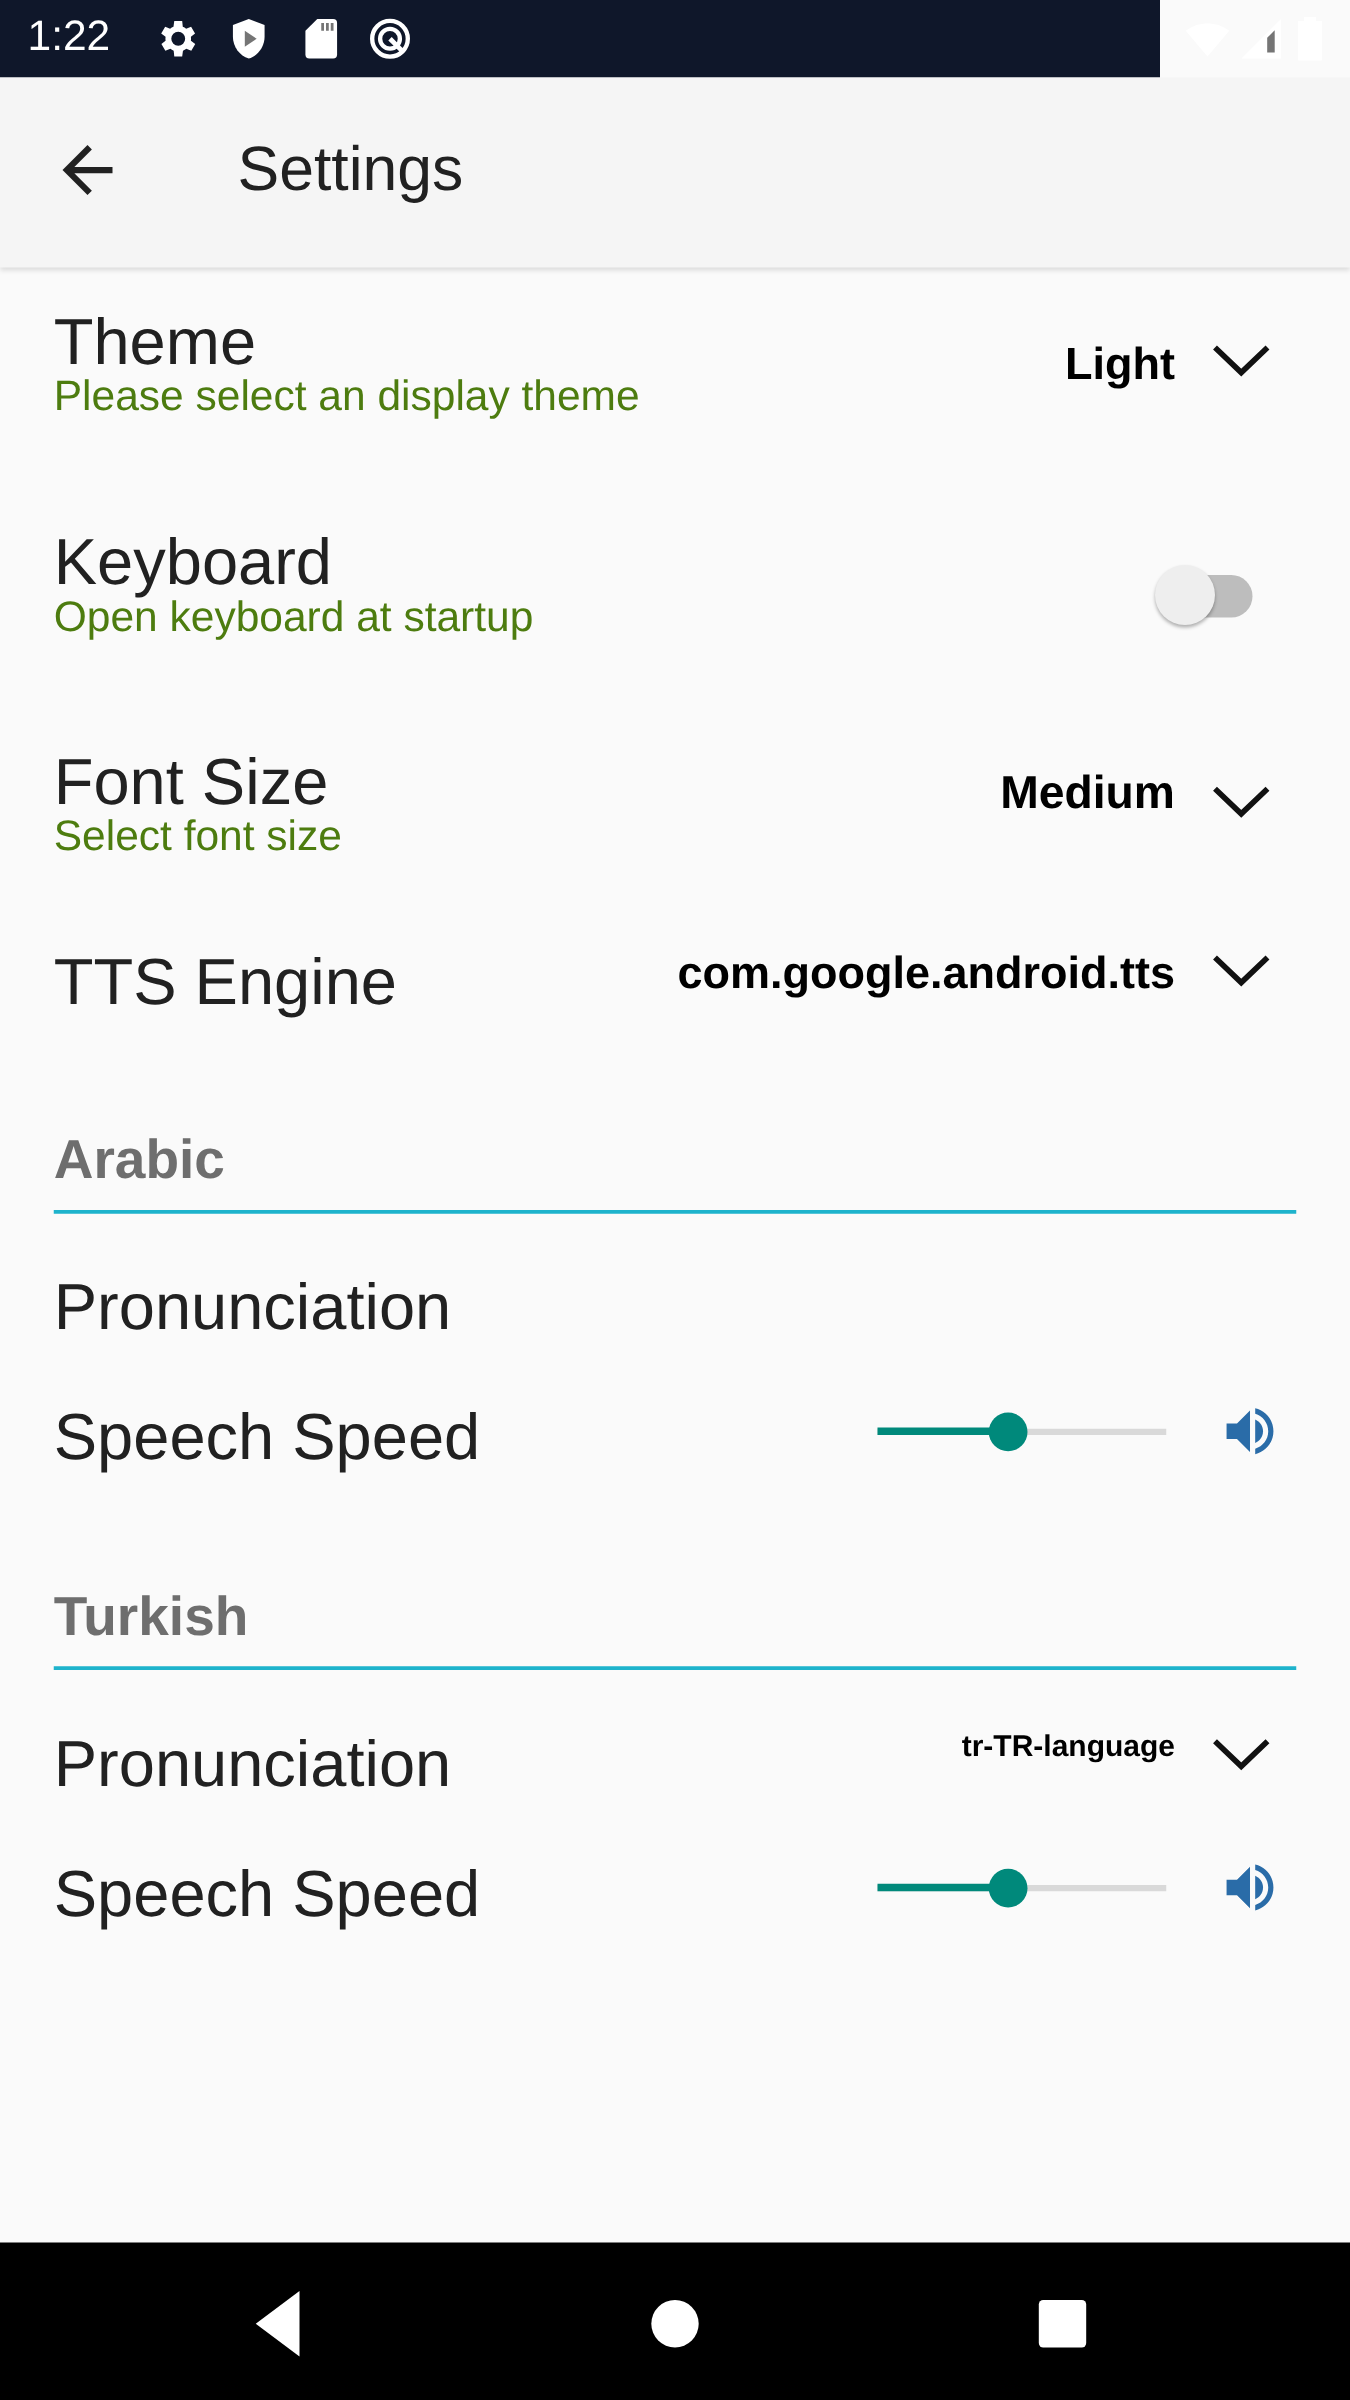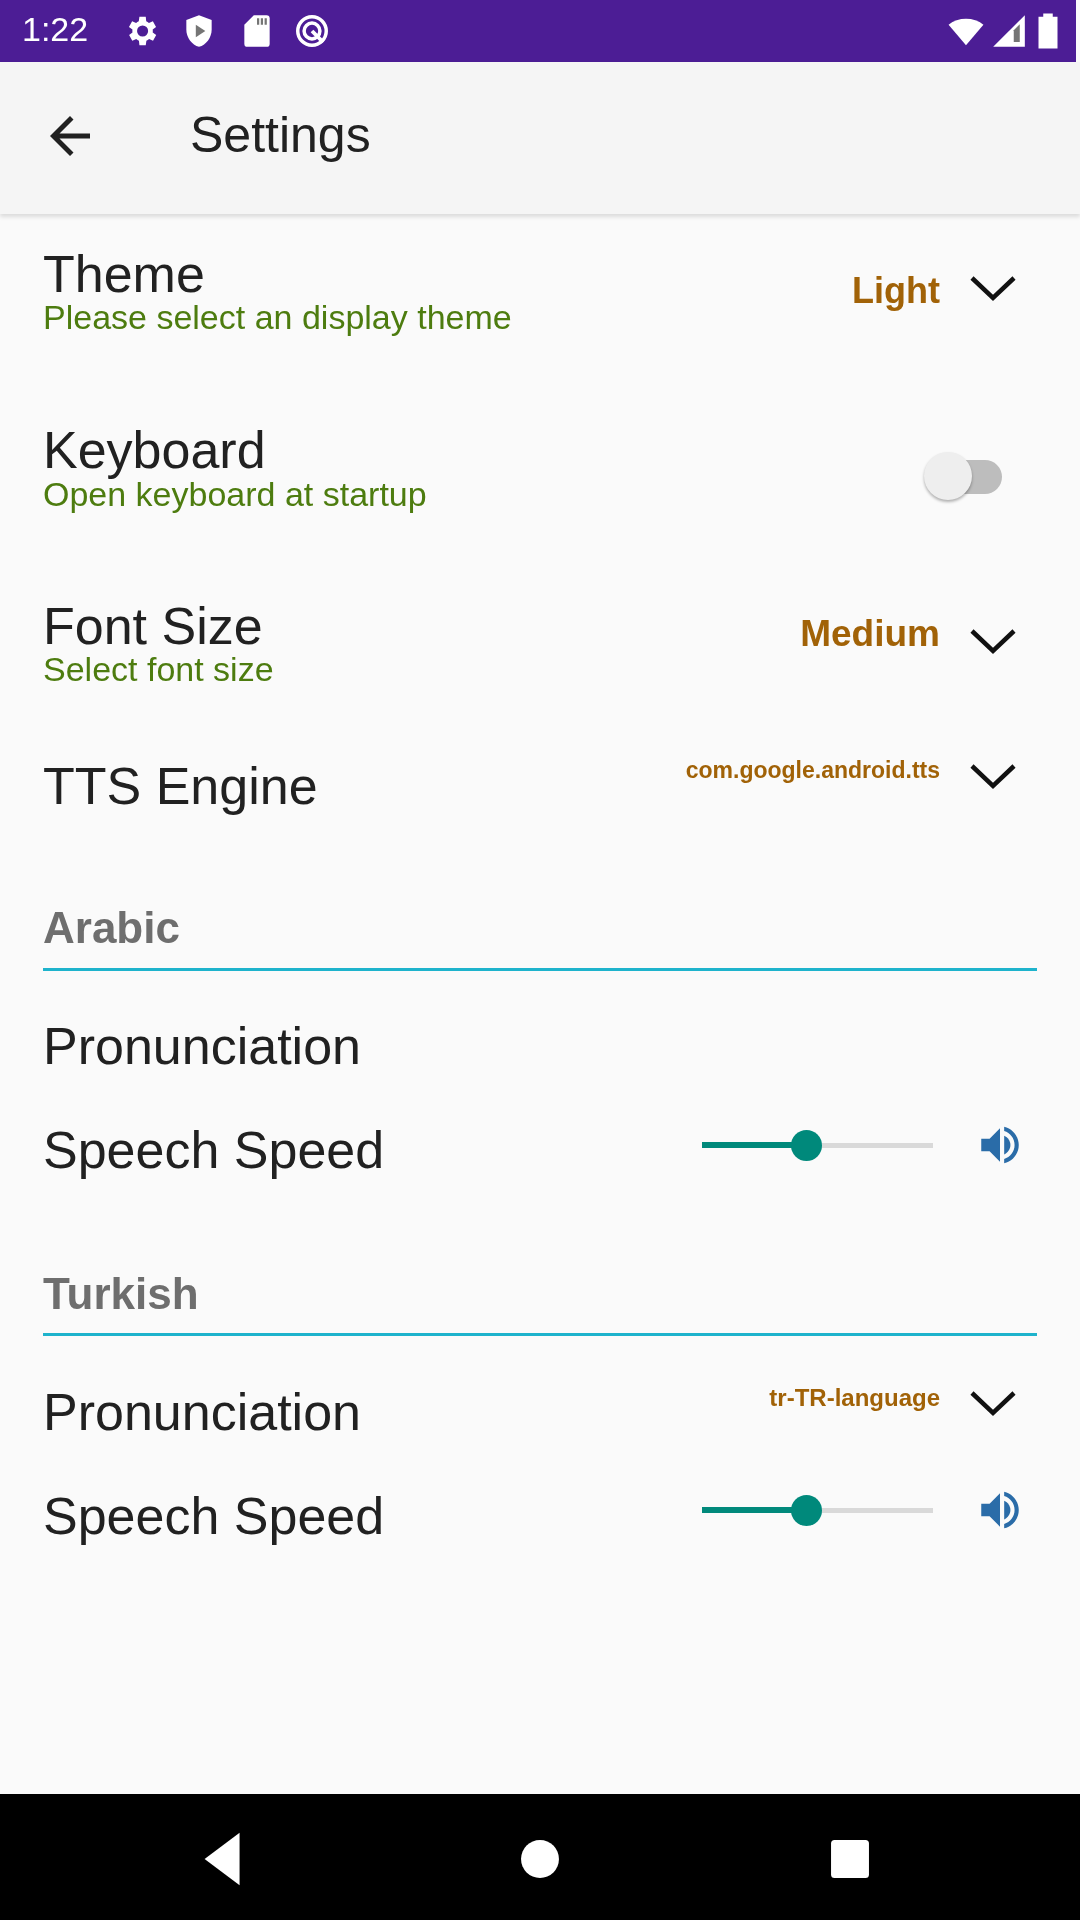--- a/index.html
+++ b/index.html
@@ -1,25 +1,25 @@
 <!DOCTYPE html>
 <html><head>
 <meta charset="utf-8">
 <style>
   html, body { margin:0; padding:0; }
   body { width:1080px; height:1920px; background:#fafafa; font-family:"Liberation Sans", sans-serif; position:relative; overflow:hidden; }
-  .statusbar { position:absolute; left:0; top:0; width:1076px; height:62px; background:#4c1d95; color:#fff; }
+  .statusbar { position:absolute; left:0; top:0; width:928px; height:62px; background:#0f172a; color:#fff; }
   .statusbar .time { position:absolute; left:22px; top:10px; font-size:34px; font-family:"Liberation Sans", sans-serif; }
   .sb-icon { position:absolute; top:12px; width:38px; height:38px; }
   .appbar { position:absolute; left:0; top:62px; width:1080px; height:152px; background:#f5f5f5; box-shadow:0 3px 4px rgba(0,0,0,0.12); }
   .back-btn { position:absolute; left:40px; top:44px; width:60px; height:60px; }
   .title { position:absolute; left:190px; top:44px; font-size:50px; color:#212121; }
   .row-title { position:absolute; left:43px; font-size:52px; color:#212121; }
   .row-sub { position:absolute; left:43px; font-size:34px; color:#4d7c0f; }
-  .dd-value { position:absolute; right:140px; font-weight:bold; color:#a16207; text-align:right; white-space:nowrap; }
+  .dd-value { position:absolute; right:140px; font-weight:bold; color:#000000; text-align:right; white-space:nowrap; }
   .chev { position:absolute; left:968px; width:50px; height:32px; }
   .section { position:absolute; left:43px; font-size:44px; font-weight:bold; color:#6e6e6e; }
   .divider { position:absolute; left:43px; width:994px; height:3px; background:#1eb3cc; }
   .toggle { position:absolute; left:924px; top:446px; width:82px; height:56px; }
   .toggle .track { position:absolute; left:14px; top:14px; width:64px; height:34px; border-radius:17px; background:#bdbdbd; }
   .toggle .thumb { position:absolute; left:0; top:6px; width:48px; height:48px; border-radius:50%; background:#eeeeee; box-shadow:0 2px 3px rgba(0,0,0,0.3); }
   .slider { position:absolute; left:700px; width:235px; height:40px; }
   .slider .track { position:absolute; left:2px; top:18px; width:231px; height:5px; background:#d9d9d9; }
   .slider .fill { position:absolute; left:2px; top:17px; height:6px; background:#00897b; }
   .slider .thumb { position:absolute; top:5px; width:31px; height:31px; border-radius:50%; background:#00897b; margin-left:-15px; }
@@ -89,21 +89,21 @@
   <span class="row-title" style="top:596px">Font Size</span>
   <span class="row-sub" style="top:650px">Select font size</span>
   <span class="dd-value" style="top:613px;font-size:37px">Medium</span>
   <svg class="chev" style="top:625px" viewBox="0 0 50 32">
       <path d="M4 6l21 20L46 6" fill="none" stroke="#111" stroke-width="4.5"></path>
     </svg>
 </div>
 
 <div>
   <span class="row-title" style="top:756px">TTS Engine</span>
-  <span class="dd-value" style="top:757px;font-size:23px">com.google.android.tts</span>
+  <span class="dd-value" style="top:757px;font-size:36px">com.google.android.tts</span>
   <svg class="chev" style="top:760px" viewBox="0 0 50 32">
       <path d="M4 6l21 20L46 6" fill="none" stroke="#111" stroke-width="4.5"></path>
     </svg>
 </div>
 
 <span class="section" style="top:903px">Arabic</span>
 <div class="divider" style="top:968px"></div>
 <span class="row-title" style="top:1016px">Pronunciation</span>
 <span class="row-title" style="top:1120px">Speech Speed</span>
 <div class="slider" style="top:1125px">

